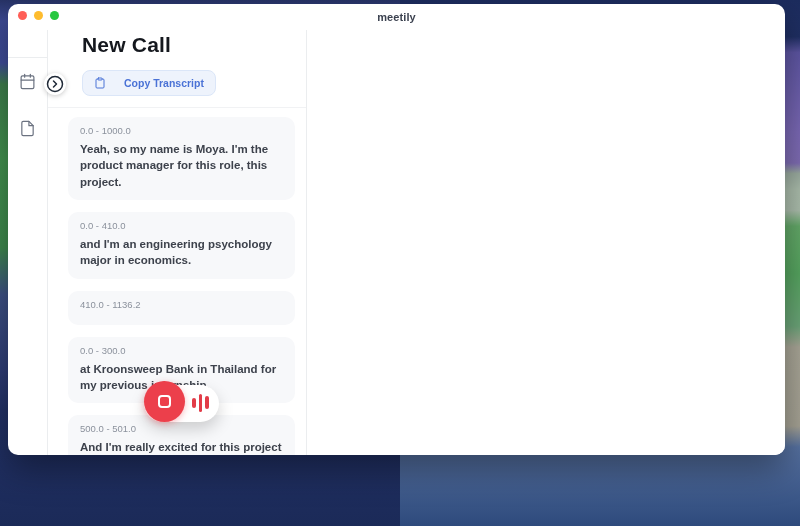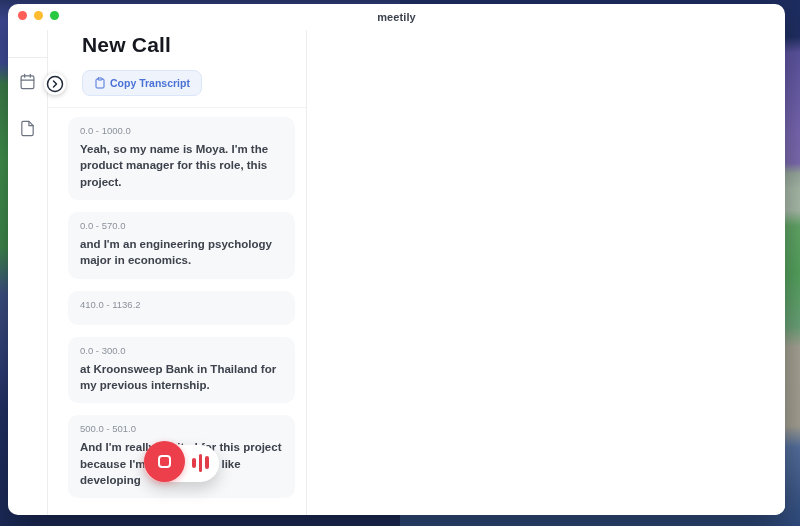--- a/index.html
+++ b/index.html
@@ -22,21 +22,21 @@
     position: absolute; top: 0; right: 0; width: 50%; height: 100%;
     background: linear-gradient(180deg,
       #1c2c5e 0%, #1f2f63 7%, #5d55a2 10%, #7a68b4 25%, #7e6cb2 31%,
       #9aab9f 33%, #aabcab 36%, #abbdac 40%, #63a868 43%,
       #55a45f 52%, #6ba478 62%, #a8a596 66%, #a5a294 81%,
       #55709f 85%, #2e4a7c 100%);
   }
 
   
   .window {
-    position: absolute; left: 8px; top: 4px; width: 777px; height: 511px;
+    position: absolute; left: 8px; top: 4px; width: 777px; height: 451px;
     background: #ffffff; border-radius: 10px; overflow: hidden;
     box-shadow: 0 14px 34px rgba(0,0,0,.38);
     display: flex; flex-direction: column;
   }
   .titlebar { flex: 0 0 26px; position: relative; }
   .traffic { position: absolute; left: 10px; top: 7px; display: flex; gap: 7px; }
   .dot { width: 9px; height: 9px; border-radius: 50%; }
   .dot-red { background: #ff5f57; }
   .dot-yellow { background: #febc2e; }
   .dot-green { background: #28c840; }
@@ -65,21 +65,21 @@
   }
 
   
   .panel {
     width: 259px; flex: 0 0 259px; border-right: 1px solid #ebedef;
     display: flex; flex-direction: column; position: relative; background: #fff;
   }
   .panel-header { padding: 3px 16px 11px 34px; border-bottom: 1px solid #f1f2f4; }
   .panel-title { font-size: 21px; font-weight: bold; color: #15181e; margin-bottom: 13px; letter-spacing: .2px; }
   .copy-btn {
-    display: inline-flex; align-items: center; gap: 4px;
+    display: inline-flex; align-items: center; gap: 18px;
     font-family: "Liberation Sans", sans-serif;
     font-size: 10.5px; font-weight: bold; color: #4a72d6;
     background: #eef3fc; border: 1px solid #dbe6f8; border-radius: 8px;
     padding: 6px 11px; cursor: pointer;
   }
 
   .segments {
     flex: 1; overflow: hidden;
     padding: 9px 11px 0 20px;
     display: flex; flex-direction: column; gap: 12px;
@@ -174,21 +174,21 @@
           <span>Copy Transcript</span>
         </button>
       </div>
 
       <div class="segments">
         <div class="card">
           <div class="card-time">0.0 - 1000.0</div>
           <div class="card-text">Yeah, so my name is Moya. I'm the product manager for this role, this project.</div>
         </div>
         <div class="card">
-          <div class="card-time">0.0 - 570.0</div>
+          <div class="card-time">0.0 - 410.0</div>
           <div class="card-text">and I'm an engineering psychology major in economics.</div>
         </div>
         <div class="card">
           <div class="card-time">410.0 - 1136.2</div>
         </div>
         <div class="card">
           <div class="card-time">0.0 - 300.0</div>
           <div class="card-text">at Kroonsweep Bank in Thailand for my previous internship.</div>
         </div>
         <div class="card">

